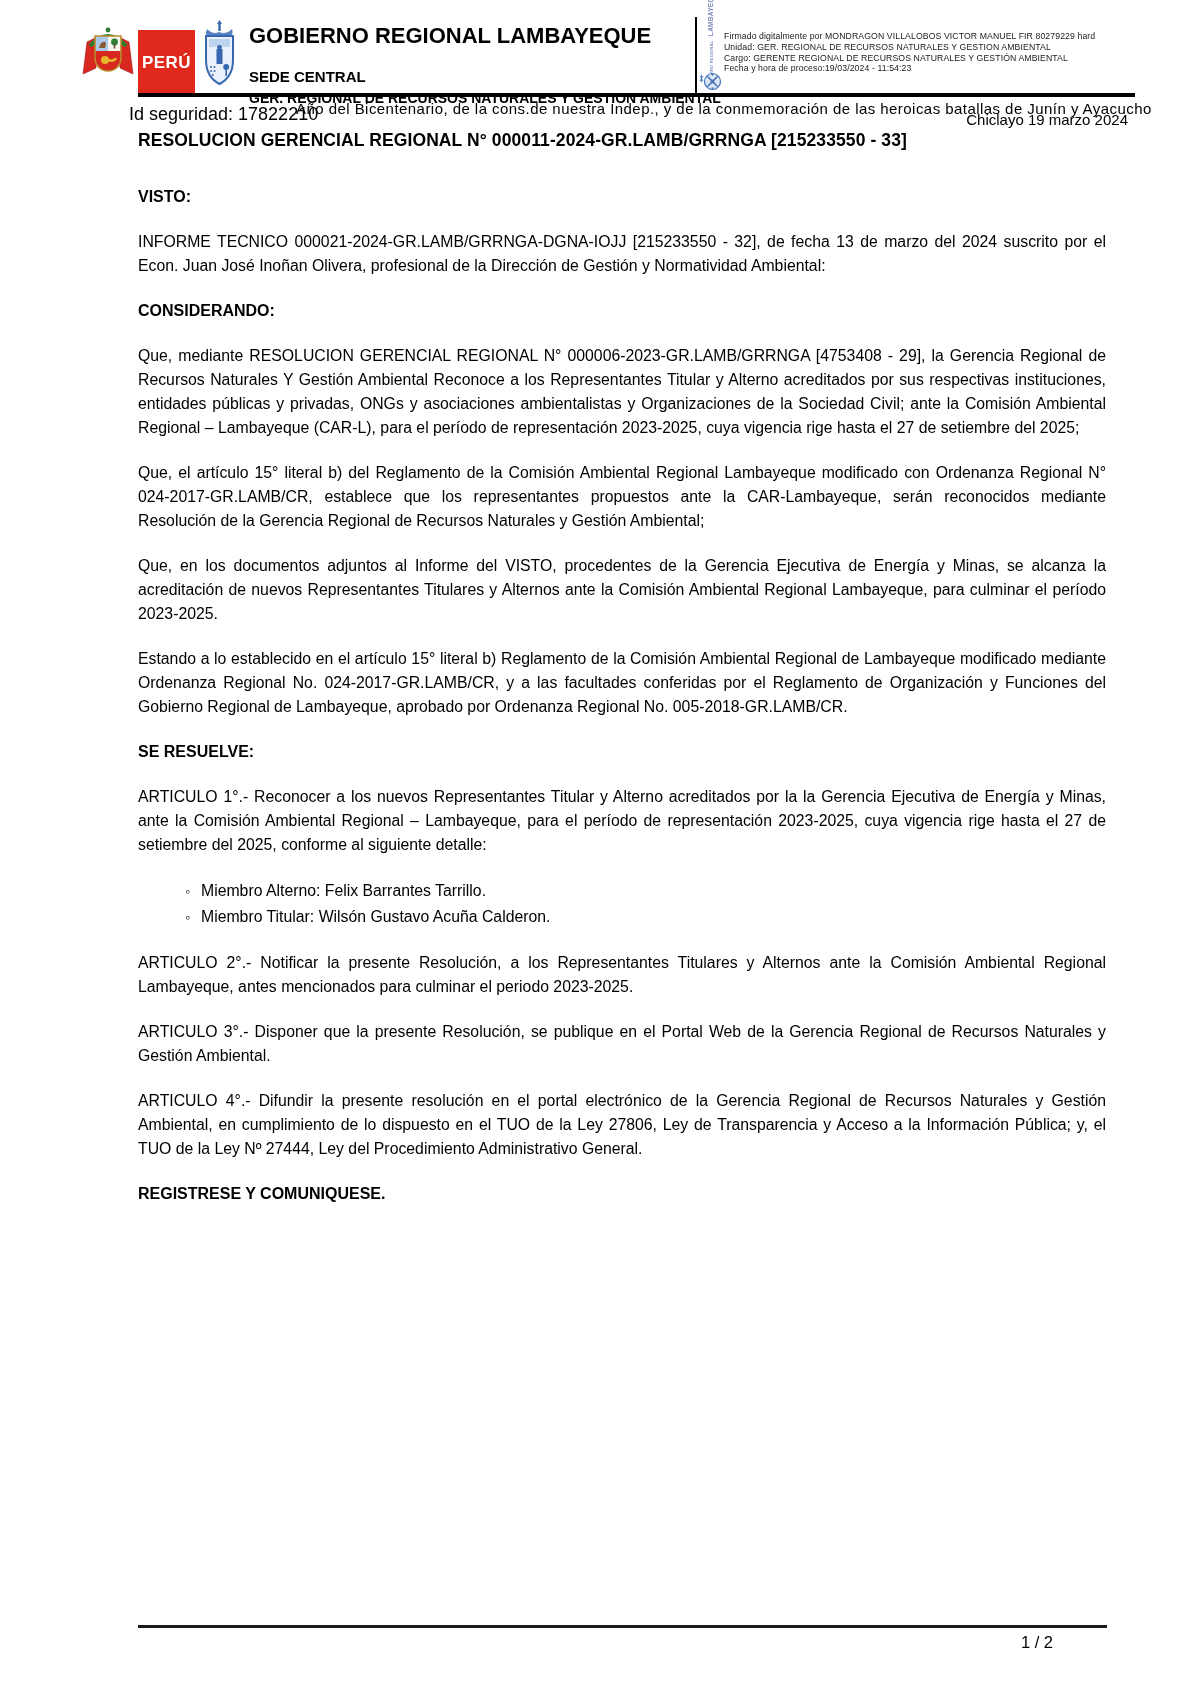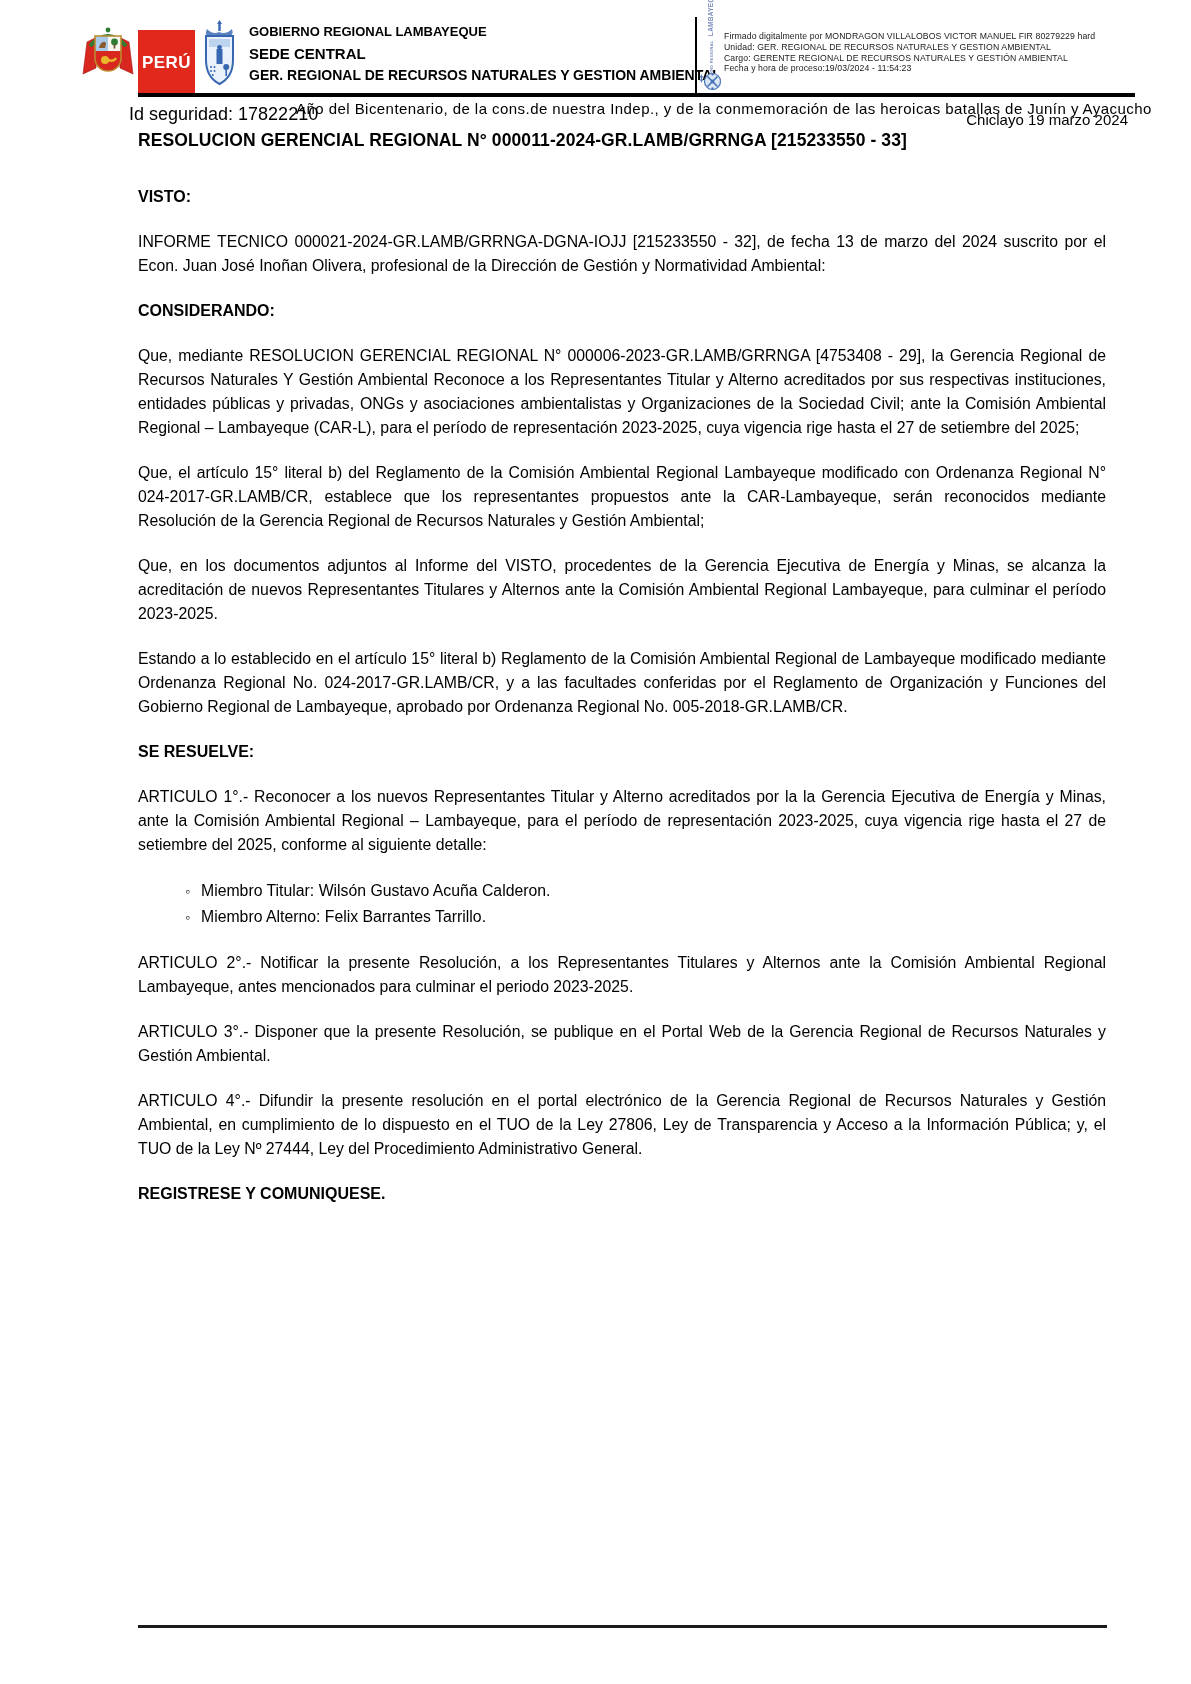--- a/index.html
+++ b/index.html
@@ -15,21 +15,21 @@
 
   
   .coat-of-arms { position:absolute; left:80px; top:22px; width:56px; height:64px; }
   .peru-badge {
     position:absolute; left:138px; top:30px; width:57px; height:66px;
     background:#e0281c; color:#fff; display:flex; align-items:center; justify-content:center;
     font-weight:bold; font-size:17px; letter-spacing:0.5px;
   }
   .regional-shield { position:absolute; left:199px; top:19px; width:41px; height:69px; }
   .org-block { position:absolute; left:249px; top:25px; line-height:1; }
-  .org-name   { font-weight:bold; font-size:13px; margin-bottom:8px; }
+  .org-name   { font-weight:bold; font-size:22px; margin-bottom:22px; }
   .org-office { font-weight:bold; font-size:15px;  margin-bottom:7px; }
   .org-unit   { font-weight:bold; font-size:14px; }
   .header-rule { position:absolute; left:138px; top:93px; width:997px; height:4px; background:#000; }
 
   .sig-divider { position:absolute; left:695px; top:17px; width:2px; height:77px; background:#000; }
   .sig-side-label {
     position:absolute; left:700px; top:88px; width:70px;
     transform:rotate(-90deg); transform-origin:0 0;
     color:#7a8bbd; white-space:nowrap; line-height:1;
   }
@@ -164,35 +164,36 @@
     <p>Estando a lo establecido en el artículo 15° literal b) Reglamento de la Comisión Ambiental Regional de Lambayeque modificado mediante Ordenanza Regional No. 024-2017-GR.LAMB/CR, y a las facultades conferidas por el Reglamento de Organización y Funciones del Gobierno Regional de Lambayeque, aprobado por Ordenanza Regional No. 005-2018-GR.LAMB/CR.</p>
 
     <div class="h-bold">SE RESUELVE:</div>
 
     <p>
       <span class="art-label">ARTICULO 1°</span><span>.- Reconocer a los nuevos Representantes Titular y Alterno acreditados por la la Gerencia Ejecutiva de Energía y Minas, ante la Comisión Ambiental Regional – Lambayeque,  para el período de representación 2023-2025, cuya vigencia rige hasta el 27 de setiembre del 2025, conforme al siguiente detalle:</span>
     </p>
 
 
     <ul class="members-list">
+      <li>Miembro Alterno: Felix Barrantes Tarrillo.</li>
       <li>Miembro Titular: Wilsón Gustavo Acuña Calderon.</li>
-      <li>Miembro Alterno: Felix Barrantes Tarrillo.</li>
     </ul>
 
     <p>
       <span class="art-label">ARTICULO 2°</span><span>.- Notificar la presente Resolución, a los Representantes Titulares y Alternos ante la Comisión Ambiental Regional Lambayeque, antes mencionados para culminar el periodo 2023-2025.</span>
     </p>
 
     <p>
       <span class="art-label">ARTICULO 3°</span><span>.- Disponer que la presente Resolución, se publique en el Portal Web de la Gerencia Regional de Recursos Naturales y Gestión Ambiental.</span>
     </p>
 
     <p>
       <span class="art-label">ARTICULO 4°</span><span>.- Difundir la presente resolución en el portal electrónico de la Gerencia Regional de Recursos Naturales y Gestión Ambiental, en cumplimiento de lo dispuesto en el TUO de la Ley 27806, Ley de Transparencia y Acceso a la Información Pública; y, el TUO de la Ley Nº 27444, Ley del Procedimiento Administrativo General.</span>
     </p>
 
     <div class="closing-line">REGISTRESE Y COMUNIQUESE.</div>
 
   </div>
 
   <div class="footer-rule"></div>
+  <div class="page-indicator">1 / 2</div>
 
 </div>
 
 </body></html>

